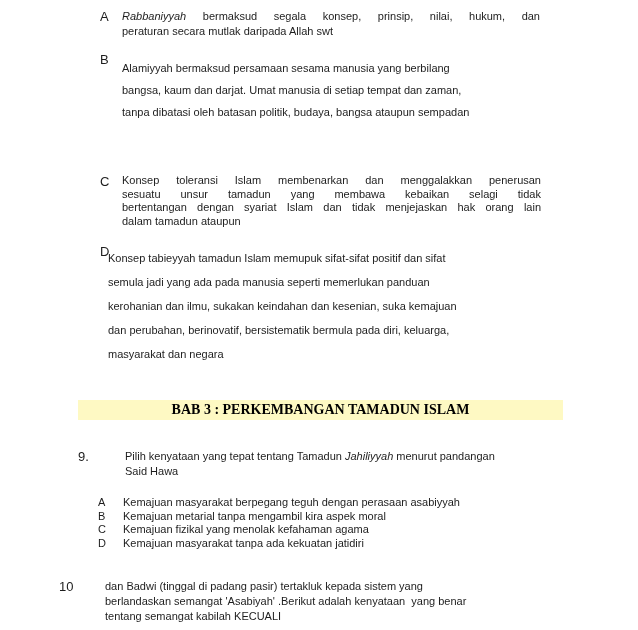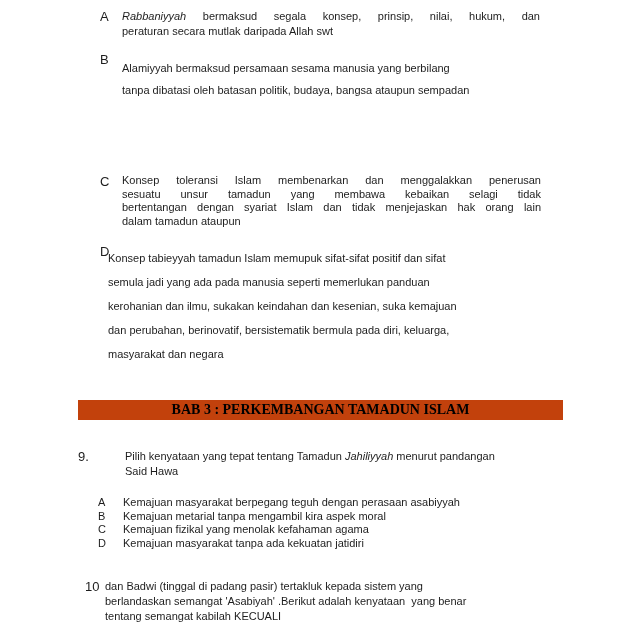--- a/index.html
+++ b/index.html
@@ -11,38 +11,39 @@
   .tb{position:absolute;font-size:11px}
   .olbl{position:absolute;font-size:13px}
   .line{white-space:pre}
   .jline{text-align:justify;text-align-last:justify}
   .em{font-style:italic}
   .b{font-weight:normal}
   .qopt .olabel{display:inline-block;width:25px;white-space:pre}
   .qopt{white-space:pre}
   .bar{
     position:absolute;left:78px;top:400px;width:485px;height:20px;
-    background:#c2410c;text-align:center;color:#000;
+    background:#fef9c3;text-align:center;color:#000;
     font-family:"Liberation Serif",serif;font-weight:bold;font-size:14px;line-height:20px;
   }
 </style>
 </head>
 <body>
 
 <div class="page">
 
   <span class="olbl" style="left:100px;top:9px">A</span>
   <div class="tb" style="left:122px;top:9px;width:418px;line-height:15px">
     <div class="jline"><span class="em">Rabbaniyyah</span><span> bermaksud segala konsep, prinsip, nilai, hukum, dan</span></div>
     <div>peraturan secara mutlak daripada Allah swt</div>
   </div>
 
   <span class="olbl" style="left:100px;top:52px">B</span>
   <div class="tb" style="left:122px;top:57px;width:410px;line-height:22px">
     <div class="line">Alamiyyah bermaksud persamaan sesama manusia yang berbilang</div>
+    <div class="line">bangsa, kaum dan darjat. Umat manusia di setiap tempat dan zaman,</div>
     <div class="line">tanpa dibatasi oleh batasan politik, budaya, bangsa ataupun sempadan</div>
   </div>
 
   <span class="olbl" style="left:100px;top:174px">C</span>
   <div class="tb" style="left:122px;top:174px;width:419px;line-height:13.5px">
     <div class="jline">Konsep toleransi Islam membenarkan dan menggalakkan penerusan</div>
     <div class="jline">sesuatu unsur tamadun yang membawa kebaikan selagi tidak</div>
     <div class="jline">bertentangan dengan syariat Islam dan tidak menjejaskan hak orang lain</div>
     <div>dalam tamadun ataupun</div>
   </div>
@@ -66,20 +67,20 @@
     <div class="line">Said Hawa</div>
   </div>
 
   <div class="tb" style="left:98px;top:496px;width:470px;line-height:13.5px">
     <div class="qopt"><span class="olabel">A</span><span>Kemajuan masyarakat berpegang teguh dengan perasaan asabiyyah</span></div>
     <div class="qopt b"><span class="olabel">B</span><span>Kemajuan metarial tanpa mengambil kira aspek moral</span></div>
     <div class="qopt"><span class="olabel">C</span><span>Kemajuan fizikal yang menolak kefahaman agama</span></div>
     <div class="qopt"><span class="olabel">D</span><span>Kemajuan masyarakat tanpa ada kekuatan jatidiri</span></div>
   </div>
 
-  <span class="olbl" style="left:85px;top:579px">10</span>
+  <span class="olbl" style="left:59px;top:579px">10</span>
   <div class="tb" style="left:105px;top:579px;width:460px;line-height:15px">
     <div class="line">dan Badwi (tinggal di padang pasir) tertakluk kepada sistem yang</div>
     <div class="line">berlandaskan semangat 'Asabiyah' .Berikut adalah kenyataan  yang benar</div>
     <div class="line"><span>tentang semangat kabilah </span><span class="b">KECUALI</span></div>
   </div>
 
 </div>
 
 </body></html>

